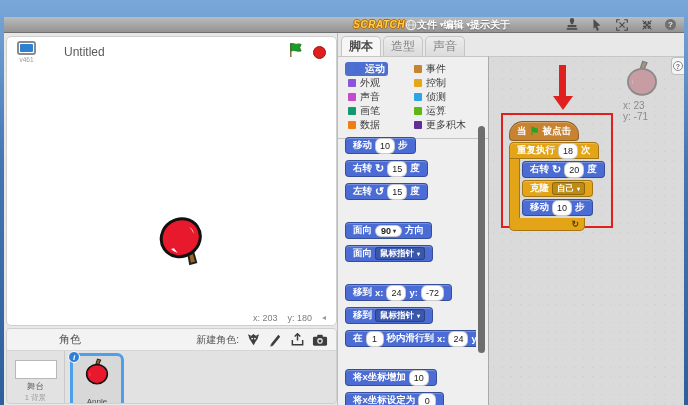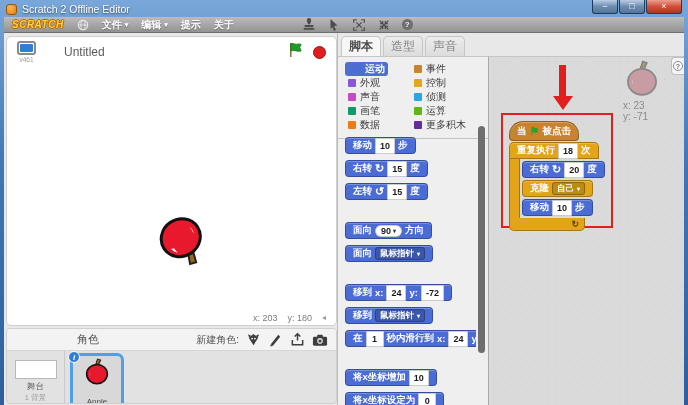--- a/index.html
+++ b/index.html
@@ -11,21 +11,21 @@
   .titlebar{height:17px;display:flex;align-items:center;gap:5px;padding:1px 6px 0 6px;}
   .app-icon{width:11px;height:11px;border-radius:3px;background:radial-gradient(circle at 35% 30%,#ffb84d,#e57a12);border:1px solid #9c5407;}
   .title-text{color:#fff;font-size:10.5px;text-shadow:0 1px 2px rgba(0,0,0,.6);}
   .win-controls{position:absolute;right:6px;top:0;display:flex;}
   .win-btn{width:26px;height:14px;display:flex;align-items:center;justify-content:center;
     color:#fff;font-size:9px;line-height:1;border:1px solid #1d3c5e;border-top:none;
     background:linear-gradient(#b9cde4,#6d8cb0 50%,#54759c);border-radius:0 0 3px 3px;margin-left:1px;}
   .win-btn.close{width:36px;background:linear-gradient(#eb9f90,#d1503a 50%,#b03322);}
   
   .menubar{position:absolute;top:17px;left:4px;right:4px;height:16px;display:flex;align-items:center;
-    gap:13px;padding:0 8px;background:linear-gradient(#bcbcbc,#939393);border-bottom:1px solid #6f6f6f;}
+    padding:0 8px;background:linear-gradient(#bcbcbc,#939393);border-bottom:1px solid #6f6f6f;justify-content:flex-end;}
   .logo{font-size:10px;font-weight:bold;font-style:italic;letter-spacing:.5px;color:#ffd24a;
     text-shadow:-1px 0 #b56a00,1px 0 #b56a00,0 -1px #b56a00,0 1px #b56a00;}
   .menu-item{display:flex;align-items:center;gap:3px;color:#fff;font-size:10px;font-weight:bold;
     text-shadow:0 1px 1px rgba(0,0,0,.35);cursor:default;}
   .menu-arrow{font-size:7px;}
   .toolbar{display:flex;align-items:center;gap:11px;margin-left:55px;}
   .tb-icon{display:flex;align-items:center;justify-content:center;}
   .qcircle{width:11px;height:11px;border-radius:50%;background:#6f6f6f;color:#eee;font-size:8px;
     display:flex;align-items:center;justify-content:center;font-weight:bold;}
   
@@ -43,21 +43,21 @@
   .stop-btn{width:13px;height:13px;border-radius:50%;background:#dd1f1f;border:1px solid #a51212;}
   .stage-canvas{position:absolute;left:1px;right:1px;top:30px;bottom:15px;background:#fff;overflow:hidden;}
   .stage-apple{position:absolute;left:148px;top:147px;width:54px;height:54px;transform:rotate(146deg);}
   .stage-foot{position:absolute;left:0;right:0;bottom:0;height:15px;display:flex;align-items:center;
     justify-content:flex-end;gap:10px;padding-right:10px;font-size:9px;color:#7d7d7d;}
   .collapse-arrow{font-size:8px;color:#9a9a9a;}
   
   .sprite-panel{position:absolute;left:2px;top:295px;width:331px;bottom:1px;background:#e2e2e2;
     border:1px solid #cfcfcf;border-radius:4px;overflow:hidden;}
   .sp-head{height:22px;display:flex;align-items:center;background:#f3f3f3;border-bottom:1px solid #d6d6d6;padding:0 8px;}
-  .sp-title{margin-left:62px;font-size:11px;color:#555;}
+  .sp-title{margin-left:44px;font-size:11px;color:#555;}
   .sp-new{margin-left:auto;display:flex;align-items:center;gap:7px;font-size:10px;color:#555;}
   .sp-body{display:flex;height:calc(100% - 22px);}
   .stage-col{width:58px;border-right:1px solid #c9c9c9;display:flex;flex-direction:column;align-items:center;padding-top:9px;}
   .stage-thumb{width:42px;height:31px;background:#fff;border:1px solid #b8b8b8;}
   .stage-col-label{font-size:8.5px;color:#666;margin-top:2px;}
   .stage-col-sub{font-size:7.5px;color:#999;}
   .sprite-list{flex:1;padding:2px 5px;display:flex;gap:6px;}
   .sprite-thumb{position:relative;width:54px;height:56px;border:3px solid #4c9fe8;border-radius:7px;
     background:#d8d8d8;display:flex;flex-direction:column;align-items:center;}
   .sprite-thumb svg{margin-top:2px;}
@@ -96,22 +96,22 @@
   .red-arrow .head{position:absolute;left:0;top:31px;width:0;height:0;
     border-left:10px solid transparent;border-right:10px solid transparent;border-top:14px solid #e01f1f;}
   .red-rect{position:absolute;left:12px;top:56px;width:112px;height:115px;border:2px solid #e01f1f;}
   #script-stack{position:absolute;left:20px;top:64px;display:flex;flex-direction:column;align-items:flex-start;gap:1px;}
   
   .block{display:flex;align-items:center;gap:3px;width:max-content;height:17px;padding:0 7px;
     border-radius:4px;border:1px solid rgba(0,0,0,.28);box-shadow:inset 0 1px 0 rgba(255,255,255,.25);
     color:#fff;font-size:9.5px;font-weight:bold;flex:none;}
   .block.hat{height:20px;border-radius:14px 14px 4px 4px;}
   .bt{white-space:nowrap;}
-  .oval{background:#fff;color:#1a1a1a;border-radius:1px;min-width:18px;height:16px;padding:0 4px;
-    display:inline-flex;align-items:center;justify-content:center;font-size:9px;font-weight:bold;
+  .oval{background:#fff;color:#1a1a1a;border-radius:6px;min-width:18px;height:16px;padding:0 4px;
+    display:inline-flex;align-items:center;justify-content:center;font-size:9px;font-weight:normal;
     border:1px solid rgba(0,0,0,.2);}
   .dd{height:13px;border-radius:3px;padding:0 4px;display:inline-flex;align-items:center;gap:3px;
     font-size:8.5px;font-weight:bold;color:#fff;border:1px solid rgba(0,0,0,.25);}
   .ddw{height:12px;border-radius:8px;padding:0 5px;display:inline-flex;align-items:center;gap:2px;
     background:#fff;color:#1a1a1a;font-size:9px;font-weight:bold;border:1px solid rgba(0,0,0,.2);}
   .ddw .arw{color:#333;}
   .arw{font-size:6px;}
   .bicon{font-size:11px;line-height:1;}
   .bflag{color:#27a327;font-size:11px;line-height:1;}
   .cblock{width:max-content;flex:none;}
@@ -121,29 +121,20 @@
   .cchildren{padding:2px 0 2px 2px;display:flex;flex-direction:column;align-items:flex-start;gap:2px;}
   .cfoot{height:13px;border-radius:0 0 5px 5px;border:1px solid rgba(0,0,0,.28);border-top:none;
     display:flex;align-items:center;justify-content:flex-end;padding:0 5px;}
   .loop{font-size:9px;color:rgba(70,45,0,.85);font-weight:bold;line-height:1;}
 </style>
 </head>
 <body>
 
 <div class="window">
 
-  <div class="titlebar">
-    <span class="app-icon"></span>
-    <span class="title-text">Scratch 2 Offline Editor</span>
-    <div class="win-controls">
-      <div class="win-btn">−</div>
-      <div class="win-btn">□</div>
-      <div class="win-btn close">×</div>
-    </div>
-  </div>
 
   <div class="menubar">
     <span class="logo">SCRATCH</span>
     <span class="tb-icon">
       <svg width="12" height="12" viewBox="0 0 14 14">
           <circle cx="7" cy="7" r="5.5" fill="none" stroke="#ececec" stroke-width="1.2"></circle>
           <ellipse cx="7" cy="7" rx="2.5" ry="5.5" fill="none" stroke="#ececec" stroke-width="1"></ellipse>
           <line x1="1.5" y1="7" x2="12.5" y2="7" stroke="#ececec" stroke-width="1"></line>
         </svg>
     </span>

